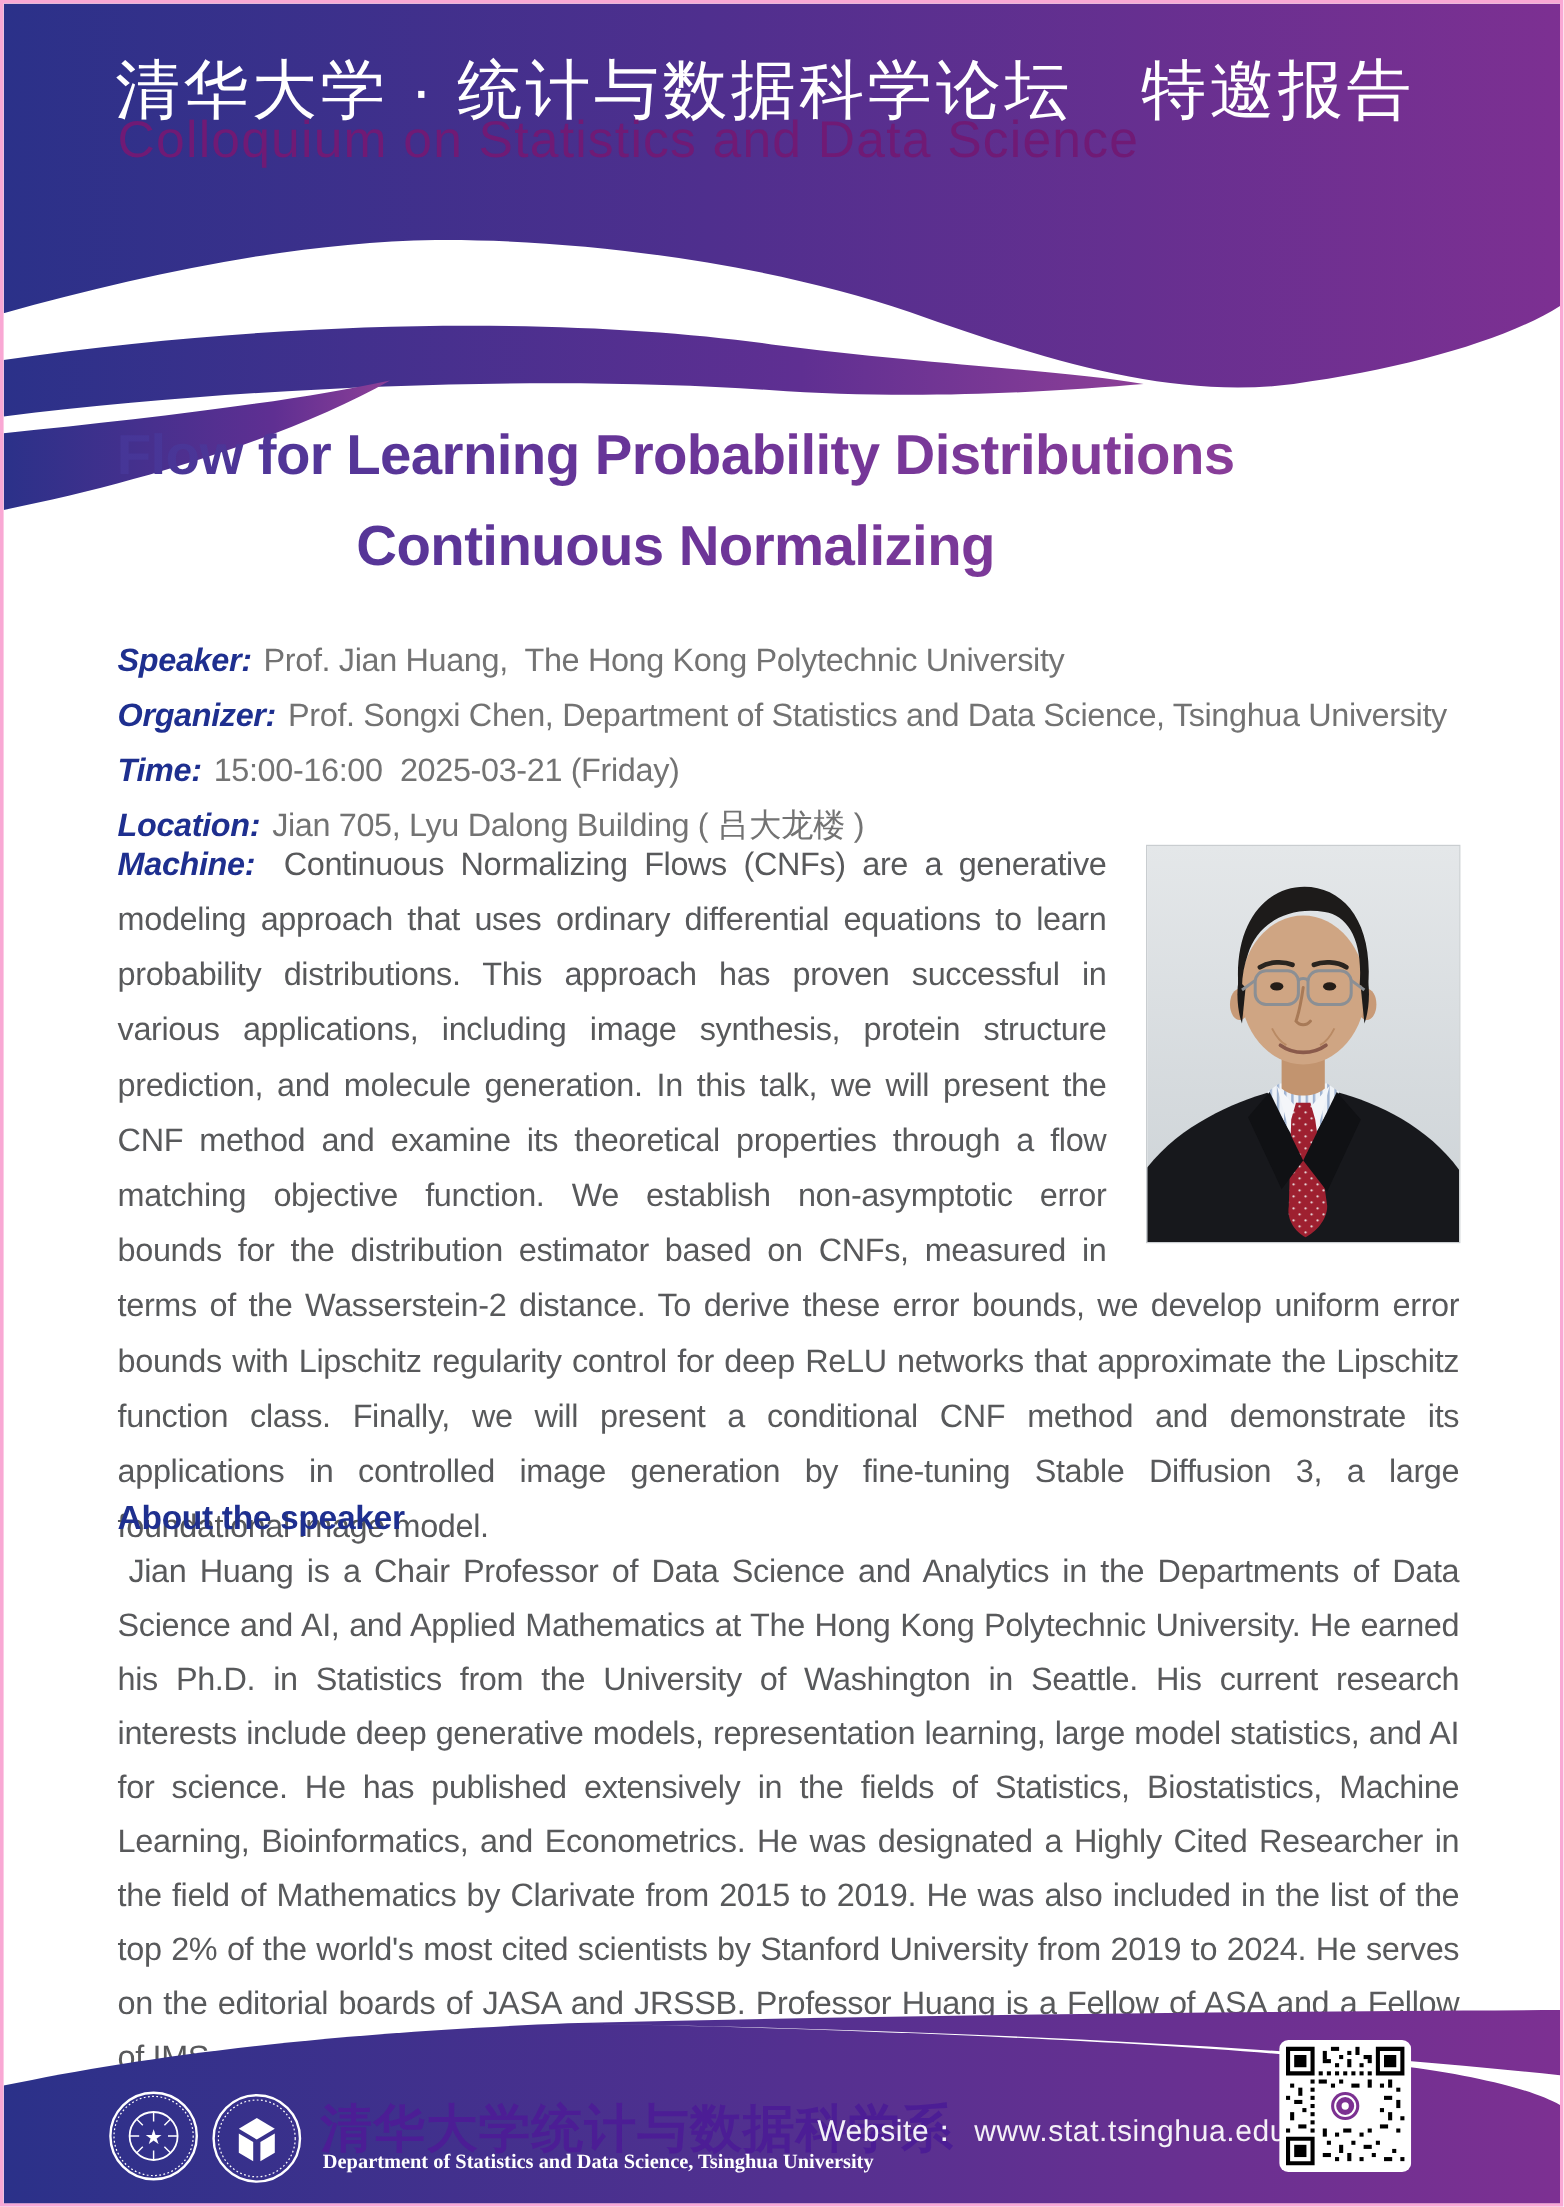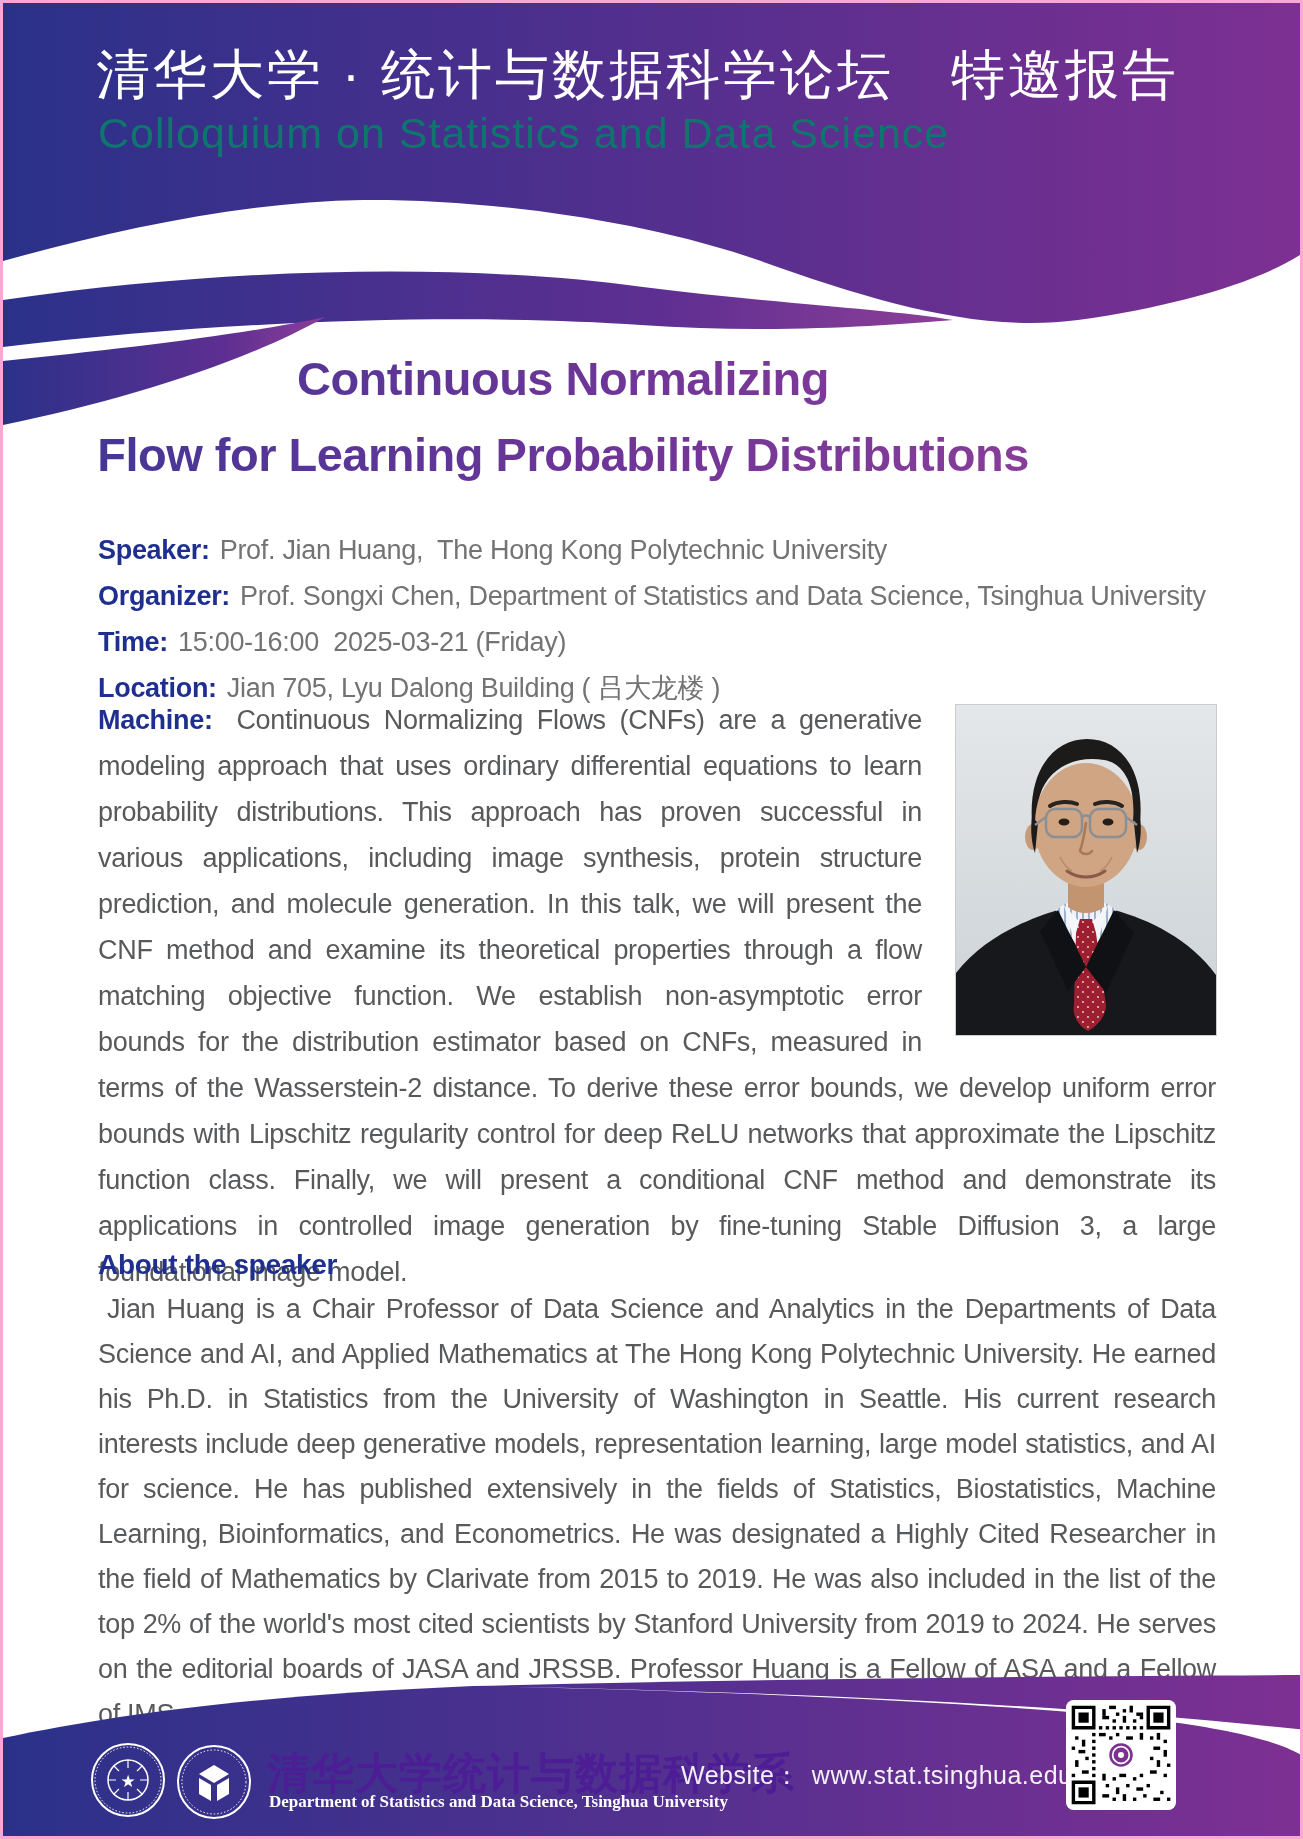--- a/index.html
+++ b/index.html
@@ -15,40 +15,40 @@
   svg{display:block;}
 
   
   .hdr-svg{position:absolute;top:0;left:0;}
   .cn-title{
     position:absolute;left:93px;top:36px;
     font-size:54px;font-weight:500;color:#ffffff;
     letter-spacing:3px;white-space:nowrap;
   }
   .en-sub{
-    position:absolute;left:95px;top:106px;
-    font-size:43px;font-weight:300;color:#0f766e;
+    position:absolute;left:95px;top:90px;
+    font-size:43px;font-weight:300;color:#701a75;
     letter-spacing:1px;white-space:nowrap;
   }
 
   
   .talk-title{
     position:absolute;left:0;top:338px;width:1120px;
     text-align:center;font-weight:bold;font-size:47px;line-height:76px;
     letter-spacing:-0.5px;
     color:#6b3697;
     background:linear-gradient(90deg,#3e3697 0%,#6f3598 55%,#8e3f99 100%);
     -webkit-background-clip:text;background-clip:text;
     -webkit-text-fill-color:transparent;
   }
 
   
   .info{position:absolute;left:95px;top:524px;width:1118px;}
   .info p{margin:0;font-size:27px;line-height:46px;letter-spacing:-0.3px;}
-  .lbl{font-weight:bold;color:#1e2f8f;margin-right:10px;}
+  .lbl{font-weight:bold;color:#1e2f8f;margin-right:10px;font-style:italic;}
   .val{color:#737373;white-space:pre-wrap;}
 
   
   .abstract{
     position:absolute;left:95px;top:694px;width:1118px;
     font-size:27px;line-height:46px;letter-spacing:-0.3px;
     color:#58595b;text-align:justify;
   }
   .photo{
     float:right;width:260px;height:330px;
@@ -110,22 +110,22 @@
 
     <path fill="url(#grad-rib)" d="M0,297 C250,261 480,262 640,284 C765,300 885,306 950,317 C880,323 760,331 638,322 C478,311 240,315 0,344 Z"></path>
 
     <path fill="url(#grad-rib)" d="M0,358 C120,346 245,331 322,314 C245,358 120,398 0,422 Z"></path>
   </svg>
 
   <div class="cn-title">清华大学 · 统计与数据科学论坛　特邀报告</div>
   <div class="en-sub">Colloquium on Statistics and Data Science</div>
 
   <div class="talk-title">
+    <div>Flow for Learning Probability Distributions</div>
     <div>Continuous Normalizing</div>
-    <div>Flow for Learning Probability Distributions</div>
   </div>
 
   <div class="info">
     <p>
       <span class="lbl">Speaker:</span><span class="val">Prof. Jian Huang,  The Hong Kong Polytechnic University</span>
     </p>
     <p>
       <span class="lbl">Organizer:</span><span class="val">Prof. Songxi Chen, Department of Statistics and Data Science, Tsinghua University</span>
     </p>
     <p>

